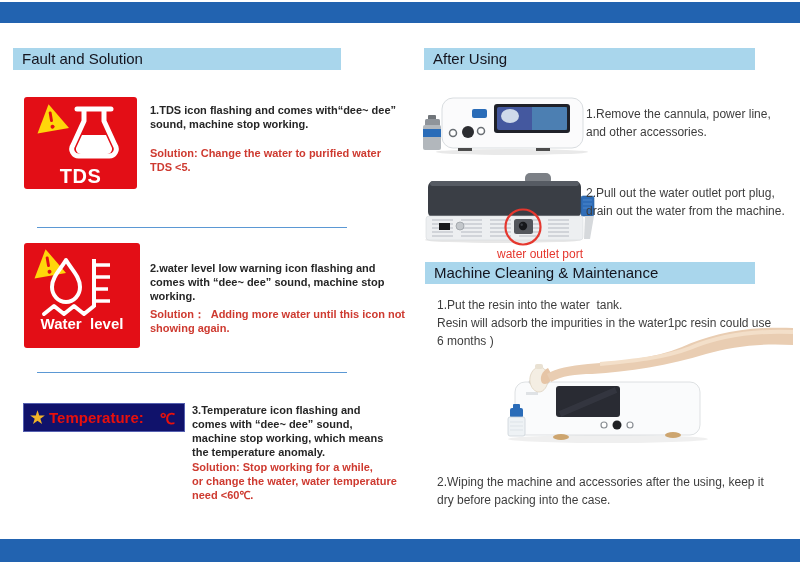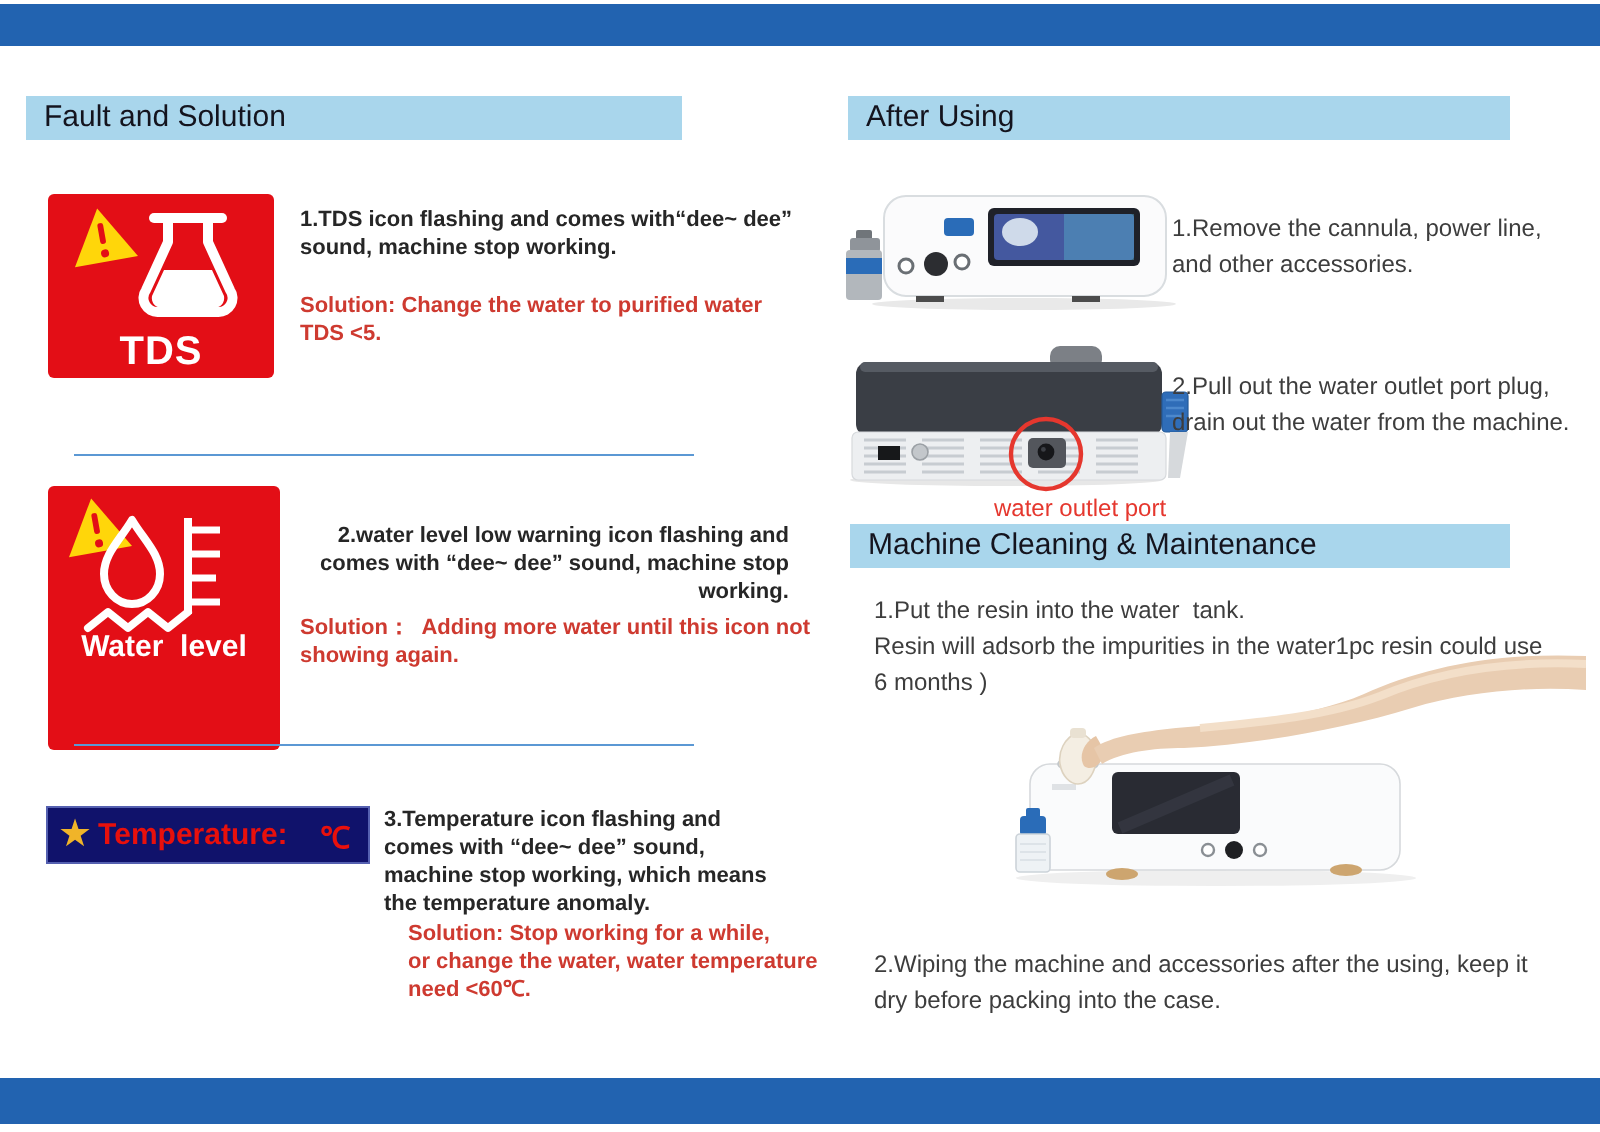--- a/index.html
+++ b/index.html
@@ -55,38 +55,38 @@
     <div class="ln">1.TDS icon flashing and comes with“dee~ dee”</div>
     <div class="ln">sound, machine stop working.</div>
   </div>
   <div class="rtext" style="left:150px;top:146px;">
     <div class="ln">Solution: Change the water to purified water</div>
     <div class="ln">TDS &lt;5.</div>
   </div>
 
   <div class="divider" style="top:227px;"></div>
 
-  <div class="card" style="left:24px;top:243px;width:116px;height:132px;">
+  <div class="card" style="left:24px;top:243px;width:116px;height:105px;">
     <svg class="abs" style="left:5px;top:4px;" width="38" height="33" viewBox="0 0 38 33">
       <g transform="rotate(-10 19 16)">
         <polygon points="19,2 35,29 3,29" fill="#ffd60a"></polygon>
         <rect x="17.6" y="9.5" width="2.9" height="10.5" rx="1.3" fill="#e30e16"></rect>
         <circle cx="19" cy="24.8" r="2" fill="#e30e16"></circle>
       </g>
     </svg>
     <svg class="abs" style="left:14px;top:14px;" width="80" height="62" viewBox="0 0 80 62">
       <path d="M28,3 C22,13 14,20 14,30 a14,15 0 0 0 28,0 C42,20 34,13 28,3 Z" fill="none" stroke="#ffffff" stroke-width="4" stroke-linejoin="round"></path>
       <path d="M56,2 V50" stroke="#ffffff" stroke-width="4"></path>
       <path d="M56,8 H72 M56,20 H72 M56,32 H70 M56,44 H72" stroke="#ffffff" stroke-width="3.5"></path>
       <path d="M6,57 L16,49 L26,57 L36,49 L46,57 L56,49" fill="none" stroke="#ffffff" stroke-width="4" stroke-linejoin="round" stroke-linecap="round"></path>
     </svg>
     <div class="card-label" style="top:72px;font-size:15px;">Water  level</div>
   </div>
 
-  <div class="btext" style="left:160px;top:261px;text-align:right;">
+  <div class="btext" style="left:150px;top:261px;">
     <div class="ln">2.water level low warning icon flashing and</div>
     <div class="ln">comes with “dee~ dee” sound, machine stop</div>
     <div class="ln">working.</div>
   </div>
   <div class="rtext" style="left:150px;top:307px;">
     <div class="ln">Solution：  Adding more water until this icon not</div>
     <div class="ln">showing again.</div>
   </div>
 
   <div class="divider" style="top:372px;"></div>
@@ -96,21 +96,21 @@
     <span class="temp-label">Temperature:</span>
     <span class="temp-unit">℃</span>
   </div>
 
   <div class="btext" style="left:192px;top:403px;">
     <div class="ln">3.Temperature icon flashing and</div>
     <div class="ln">comes with “dee~ dee” sound,</div>
     <div class="ln">machine stop working, which means</div>
     <div class="ln">the temperature anomaly.</div>
   </div>
-  <div class="rtext" style="left:192px;top:460px;margin-left:12px;">
+  <div class="rtext" style="left:192px;top:460px;">
     <div class="ln">Solution: Stop working for a while,</div>
     <div class="ln">or change the water, water temperature</div>
     <div class="ln">need &lt;60℃.</div>
   </div>
 
   <div class="hdr" style="left:424px;top:48px;width:331px;">After Using</div>
 
   <svg class="abs" style="left:420px;top:92px;" width="170" height="64" viewBox="0 0 170 64">
     <ellipse cx="92" cy="60" rx="76" ry="3" fill="#e9e9e9"></ellipse>
     <rect x="22" y="6" width="141" height="50" rx="11" fill="#fbfbfc" stroke="#d9dde0"></rect>

